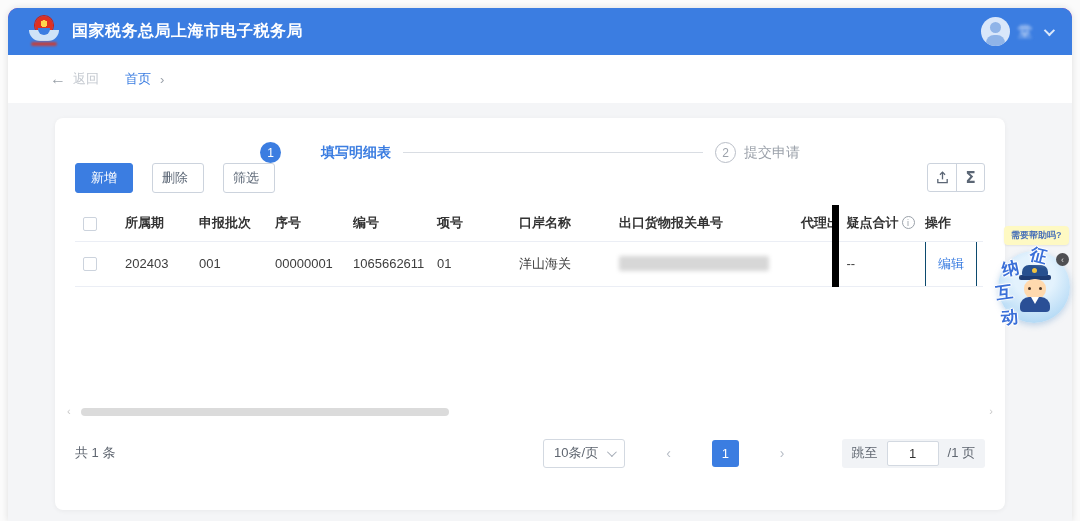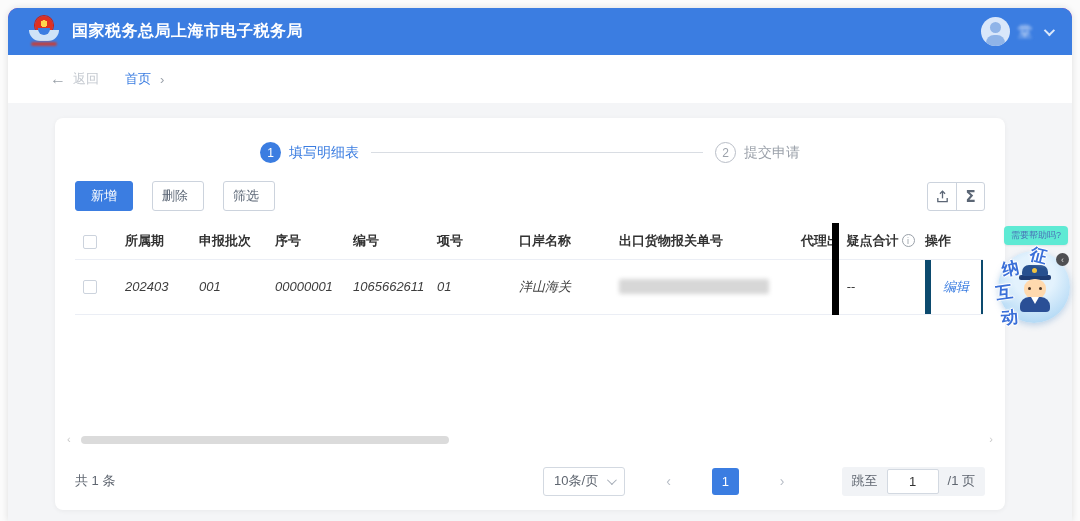--- a/index.html
+++ b/index.html
@@ -43,52 +43,52 @@
     border-radius:8px; box-shadow:0 1px 5px rgba(0,0,0,.05); padding:16px 20px; }
 
   
   .stepper { width:540px; margin:8px auto 0; display:flex; align-items:center; }
   .step { display:flex; align-items:center; gap:8px; flex:0 0 auto; }
   .step-circle { width:21px; height:21px; border-radius:50%; display:flex; align-items:center;
     justify-content:center; font-size:12px; }
   .step.active .step-circle { background:#3b7de1; color:#fff; }
   .step.pending .step-circle { border:1px solid #b9bec7; color:#9ba1aa; background:#fff; }
   .step-label { font-size:14px; }
-  .step.active .step-label { color:#3b7de1; font-weight:normal; }
+  .step.active .step-label { color:#3b7de1; font-weight:bold;margin-left:32px; }
   .step.pending .step-label { color:#9ba1aa; }
   .step-line { flex:1 1 auto; height:1px; background:#d9dde3; margin:0 12px; }
 
   
-  .toolbar { margin-top:18px; display:flex; align-items:flex-end; }
+  .toolbar { display:flex; align-items:flex-start; }
   .btn { height:30px; padding:0 15px; font-size:13px; border-radius:3px; margin-right:19px; cursor:pointer; }
   .btn-primary { background:#3b7de1; border:1px solid #3b7de1; color:#fff; }
   .btn-plain { background:#fff; border:1px solid #ccd3dd; color:#5b6675;padding-left:9px; }
   .icon-group { margin-left:auto; display:flex; border:1px solid #ccd3dd; border-radius:3px; height:29px; }
   .icon-btn { width:28px; display:flex; align-items:center; justify-content:center; color:#5b6675; cursor:pointer; }
   .icon-btn + .icon-btn { border-left:1px solid #ccd3dd; }
   .sigma { font-size:15px; font-weight:bold; font-family:"DejaVu Sans",sans-serif; }
 
   
   .table-wrap { margin-top:12px; }
   table { border-collapse:collapse; table-layout:fixed; width:908px; font-size:13px; }
   th, td { text-align:left; padding:0 8px; white-space:nowrap; overflow:hidden; }
   th { font-weight:bold; color:#333; height:36px; border-bottom:1px solid #ebeef5; }
-  td { height:42px; color:#3d3d3d; border-bottom:1px solid #ebeef5;font-style:italic; }
+  td { height:42px; color:#3d3d3d; border-bottom:1px solid #ebeef5; }
   th:nth-child(1){width:42px} th:nth-child(2){width:74px} th:nth-child(3){width:76px}
   th:nth-child(4){width:78px} th:nth-child(5){width:84px} th:nth-child(6){width:82px}
   th:nth-child(7){width:100px} th:nth-child(8){width:182px} th:nth-child(9){width:42px}
   th:nth-child(10){width:82px} th:nth-child(11){width:66px}
   th:nth-child(10), td:nth-child(10) { border-left:7px solid #000000; }
   .checkbox { width:14px; height:14px; border:1px solid #ccd3dd; border-radius:2px; background:#fff;
     display:inline-block; vertical-align:middle; cursor:pointer; }
   .info-icon { display:inline-flex; width:13px; height:13px; border:1px solid #9aa1a9; border-radius:50%;
     color:#9aa1a9; font-size:9px; align-items:center; justify-content:center; margin-left:3px;
     vertical-align:1px; font-weight:normal; cursor:pointer; }
   .masked-block { width:150px; height:15px; background:#d7d7d7; border-radius:2px; filter:blur(2px); }
-  .edit-box { display:inline-block; border:6px solid #0c4a6e; border-radius:3px; padding:21px 12px; margin:-9px 0; }
+  .edit-box { display:inline-block; border:1px solid #0c4a6e; border-radius:3px; padding:21px 12px; margin:-9px 0; }
   .edit-link { color:#3b7de1; text-decoration:none; cursor:pointer; }
 
   .table-spacer { height:120px; }
 
   
   .h-scroll { position:relative; height:10px; margin:0 -8px; }
   .h-scroll .arrow { position:absolute; top:-2px; color:#c9c9c9; font-size:11px; }
   .h-scroll .arrow.left { left:0; } .h-scroll .arrow.right { right:0; }
   .h-thumb { position:absolute; left:14px; top:1px; width:368px; height:8px; background:#dbdbdb;
     border-radius:4px; cursor:grab; }
@@ -103,22 +103,22 @@
   .pg-arrow { color:#b7bdc6; margin:0 13px; font-size:14px; cursor:pointer; background:none; border:none; }
   .page-num { width:27px; height:27px; background:#3b7de1; color:#fff; border-radius:3px; display:flex;
     align-items:center; justify-content:center; cursor:pointer; border:none; font-size:13px; }
   .jump-group { margin-left:16px; background:#f1f3f6; border-radius:3px; height:29px; display:flex;
     align-items:center; padding:4px 10px; gap:9px; color:#5f6670; }
   .jump-input { width:52px; height:25px; background:#fff; border:1px solid #d3d9e1; border-radius:2px;
     text-align:center; font-size:13px; color:#333; }
 
   
   .assistant { position:absolute; left:994px; top:224px; width:86px; height:112px; z-index:5; }
-  .bubble { position:absolute; left:10px; top:2px; padding:3px 7px; background:#5eead4; border-radius:4px;
-    font-size:9px; color:#4a72b8; white-space:nowrap; box-shadow:0 1px 2px rgba(0,0,0,.08); filter:blur(.7px); cursor:pointer; }
+  .bubble { position:absolute; left:10px; top:2px; padding:3px 7px; background:#fef9c3; border-radius:4px;
+    font-size:9px; color:#4a72b8; white-space:nowrap; box-shadow:0 1px 2px rgba(0,0,0,.08); filter:blur(.7px); cursor:pointer;font-weight:bold; }
   .badge-circle { position:absolute; left:4px; top:27px; width:72px; height:72px; border-radius:50%;
     background:radial-gradient(circle at 50% 35%, #e3f2fd 0 35%, #b3d9f5 80%, #9ecdf0 100%); cursor:pointer;
     box-shadow:0 2px 6px rgba(80,140,200,.35); }
   .officer { position:absolute; left:19px; top:14px; width:36px; height:52px; }
   .hat-top { width:26px; height:11px; background:#27508f; border-radius:7px 7px 2px 2px; margin:0 auto; position:relative; }
   .hat-top:after { content:""; position:absolute; left:10px; top:3px; width:5px; height:5px; border-radius:50%; background:#f2c341; }
   .hat-brim { width:32px; height:5px; background:#1d3c74; border-radius:2px; margin:-1px auto 0; }
   .face { width:22px; height:20px; background:#ffd9ae; border-radius:46%; margin:-1px auto 0; position:relative; }
   .face .eye { position:absolute; top:8px; width:3px; height:3px; border-radius:50%; background:#4a3326; }
   .face .eye.l { left:4px; } .face .eye.r { right:4px; }

